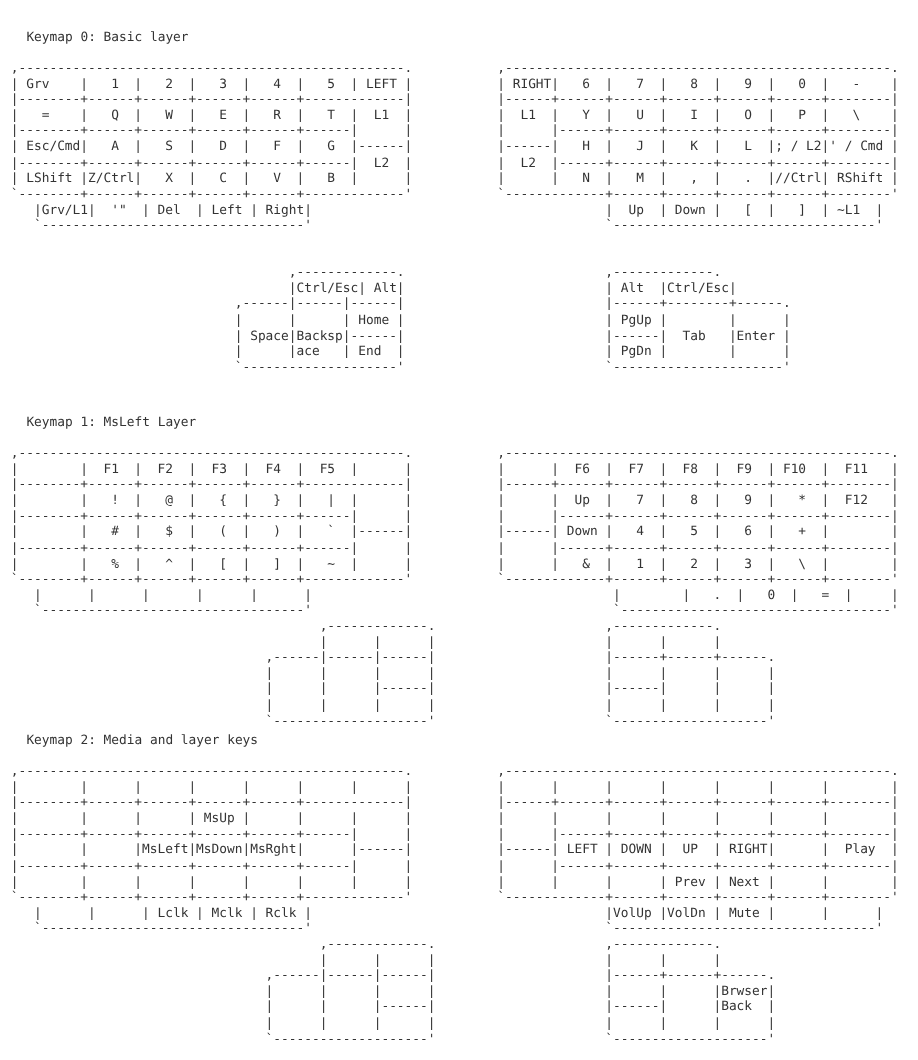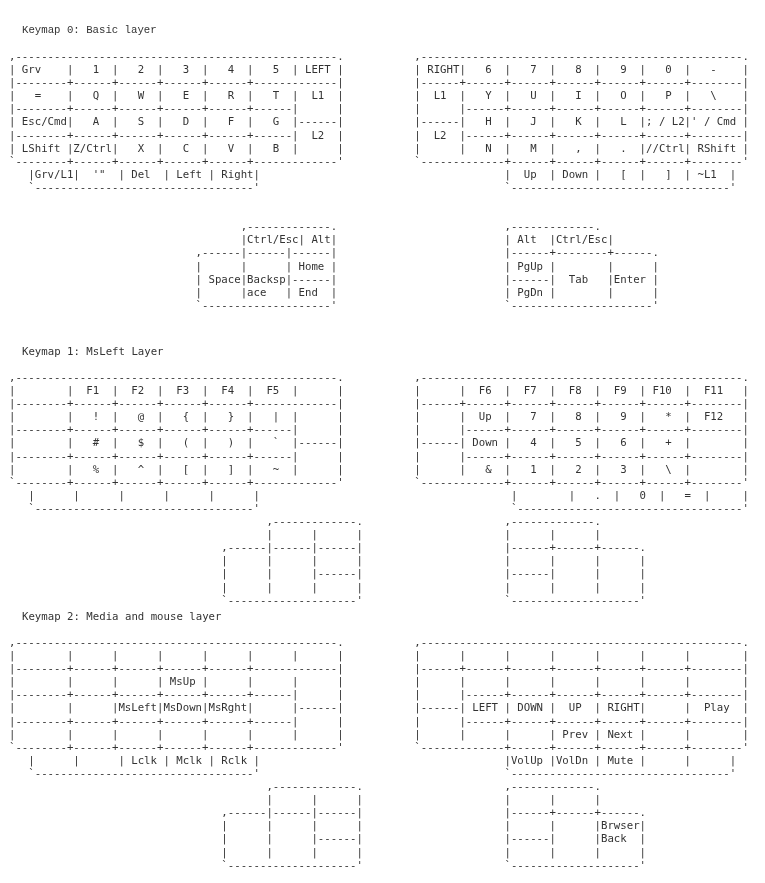--- a/index.html
+++ b/index.html
@@ -31,21 +31,21 @@
   .art {
     position: absolute;
     left: 9px;
     margin: 0;
     font-family: "DejaVu Sans Mono", "Liberation Mono", monospace;
     font-size: 10.7px;
     line-height: 13.1px;
     white-space: pre;
     color: #333333;
   }
-  #h0 { top: 24px; font-family: Liberation Mono, monospace; }  #a0 { top: 50px; }
+  #h0 { top: 24px; }  #a0 { top: 50px; }
   #h1 { top: 345px; } #a1 { top: 371px; }
   #h2 { top: 610px; } #a2 { top: 636px; }
 </style>
 </head>
 <body>
 
 <div class="doc">
 
   <div class="section">
     <div id="h0" class="heading">Keymap 0: Basic layer</div>
@@ -87,21 +87,21 @@
                                         ,-------------.                      ,-------------.
                                         |      |      |                      |      |      |
                                  ,------|------|------|                      |------+------+------.
                                  |      |      |      |                      |      |      |      |
                                  |      |      |------|                      |------|      |      |
                                  |      |      |      |                      |      |      |      |
                                  `--------------------'                      `--------------------'</pre>
   </div>
 
   <div class="section">
-    <div id="h2" class="heading">Keymap 2: Media and mouse layer</div>
+    <div id="h2" class="heading">Keymap 2: Media and layer keys</div>
     <pre id="a2" class="art">,--------------------------------------------------.           ,--------------------------------------------------.
 |        |      |      |      |      |      |      |           |      |      |      |      |      |      |        |
 |--------+------+------+------+------+-------------|           |------+------+------+------+------+------+--------|
 |        |      |      | MsUp |      |      |      |           |      |      |      |      |      |      |        |
 |--------+------+------+------+------+------|      |           |      |------+------+------+------+------+--------|
 |        |      |MsLeft|MsDown|MsRght|      |------|           |------| LEFT | DOWN |  UP  | RIGHT|      |  Play  |
 |--------+------+------+------+------+------|      |           |      |------+------+------+------+------+--------|
 |        |      |      |      |      |      |      |           |      |      |      | Prev | Next |      |        |
 `--------+------+------+------+------+-------------'           `-------------+------+------+------+------+--------'
    |      |      | Lclk | Mclk | Rclk |                                      |VolUp |VolDn | Mute |      |      |

